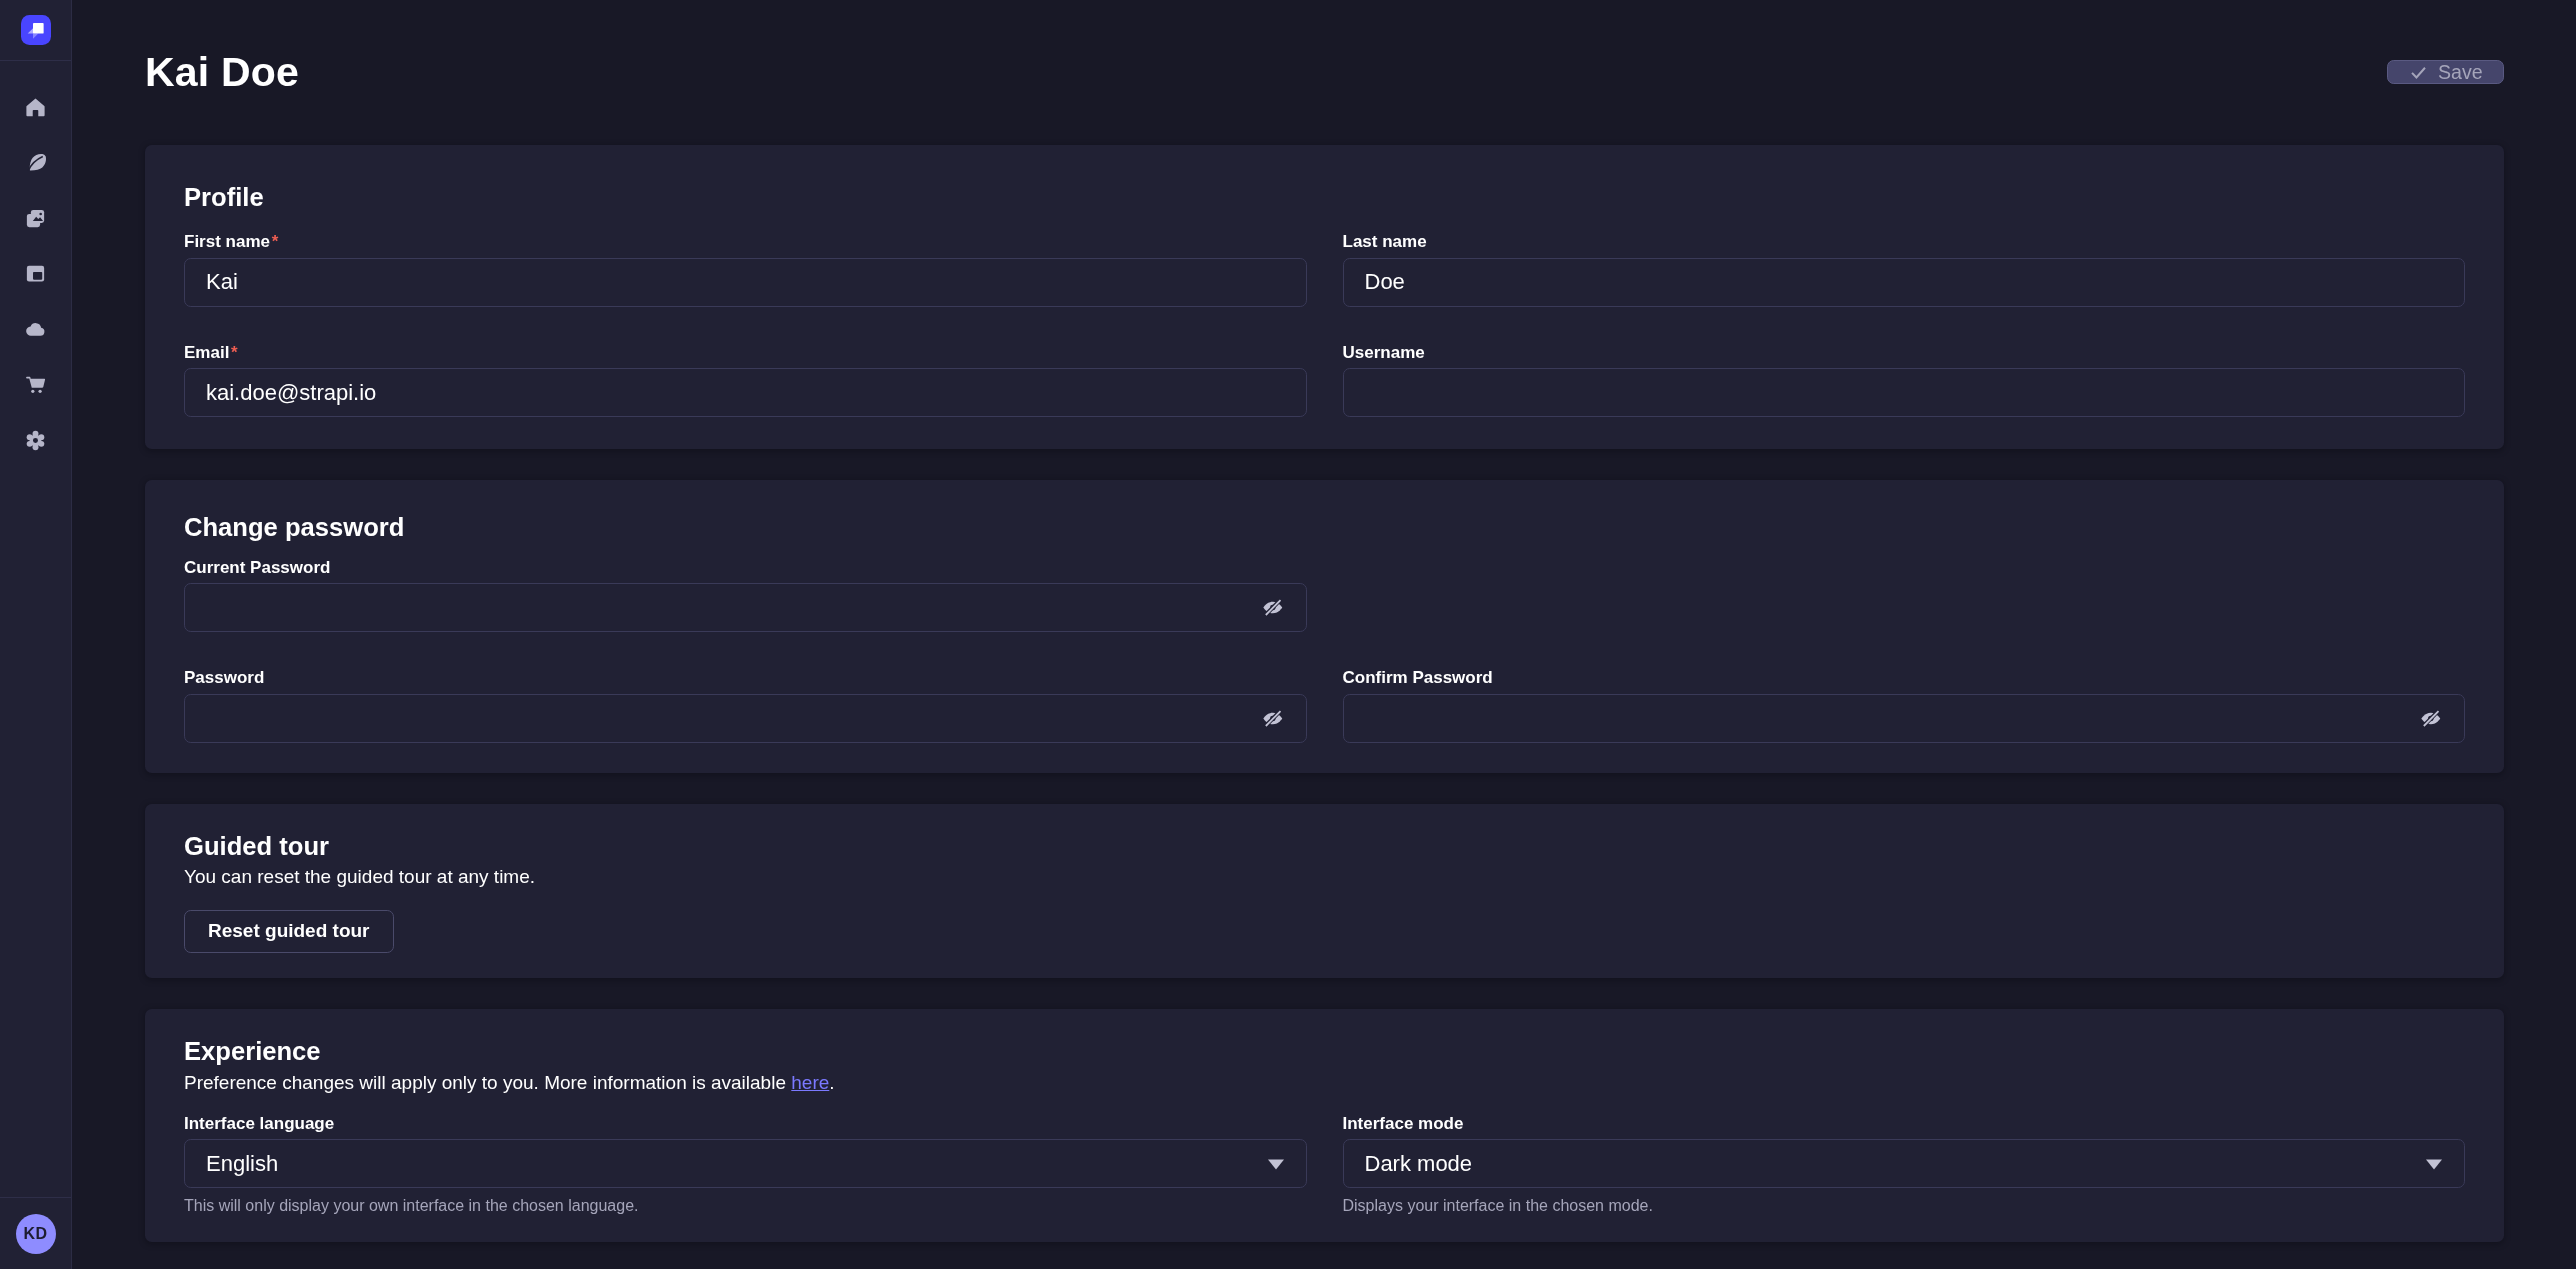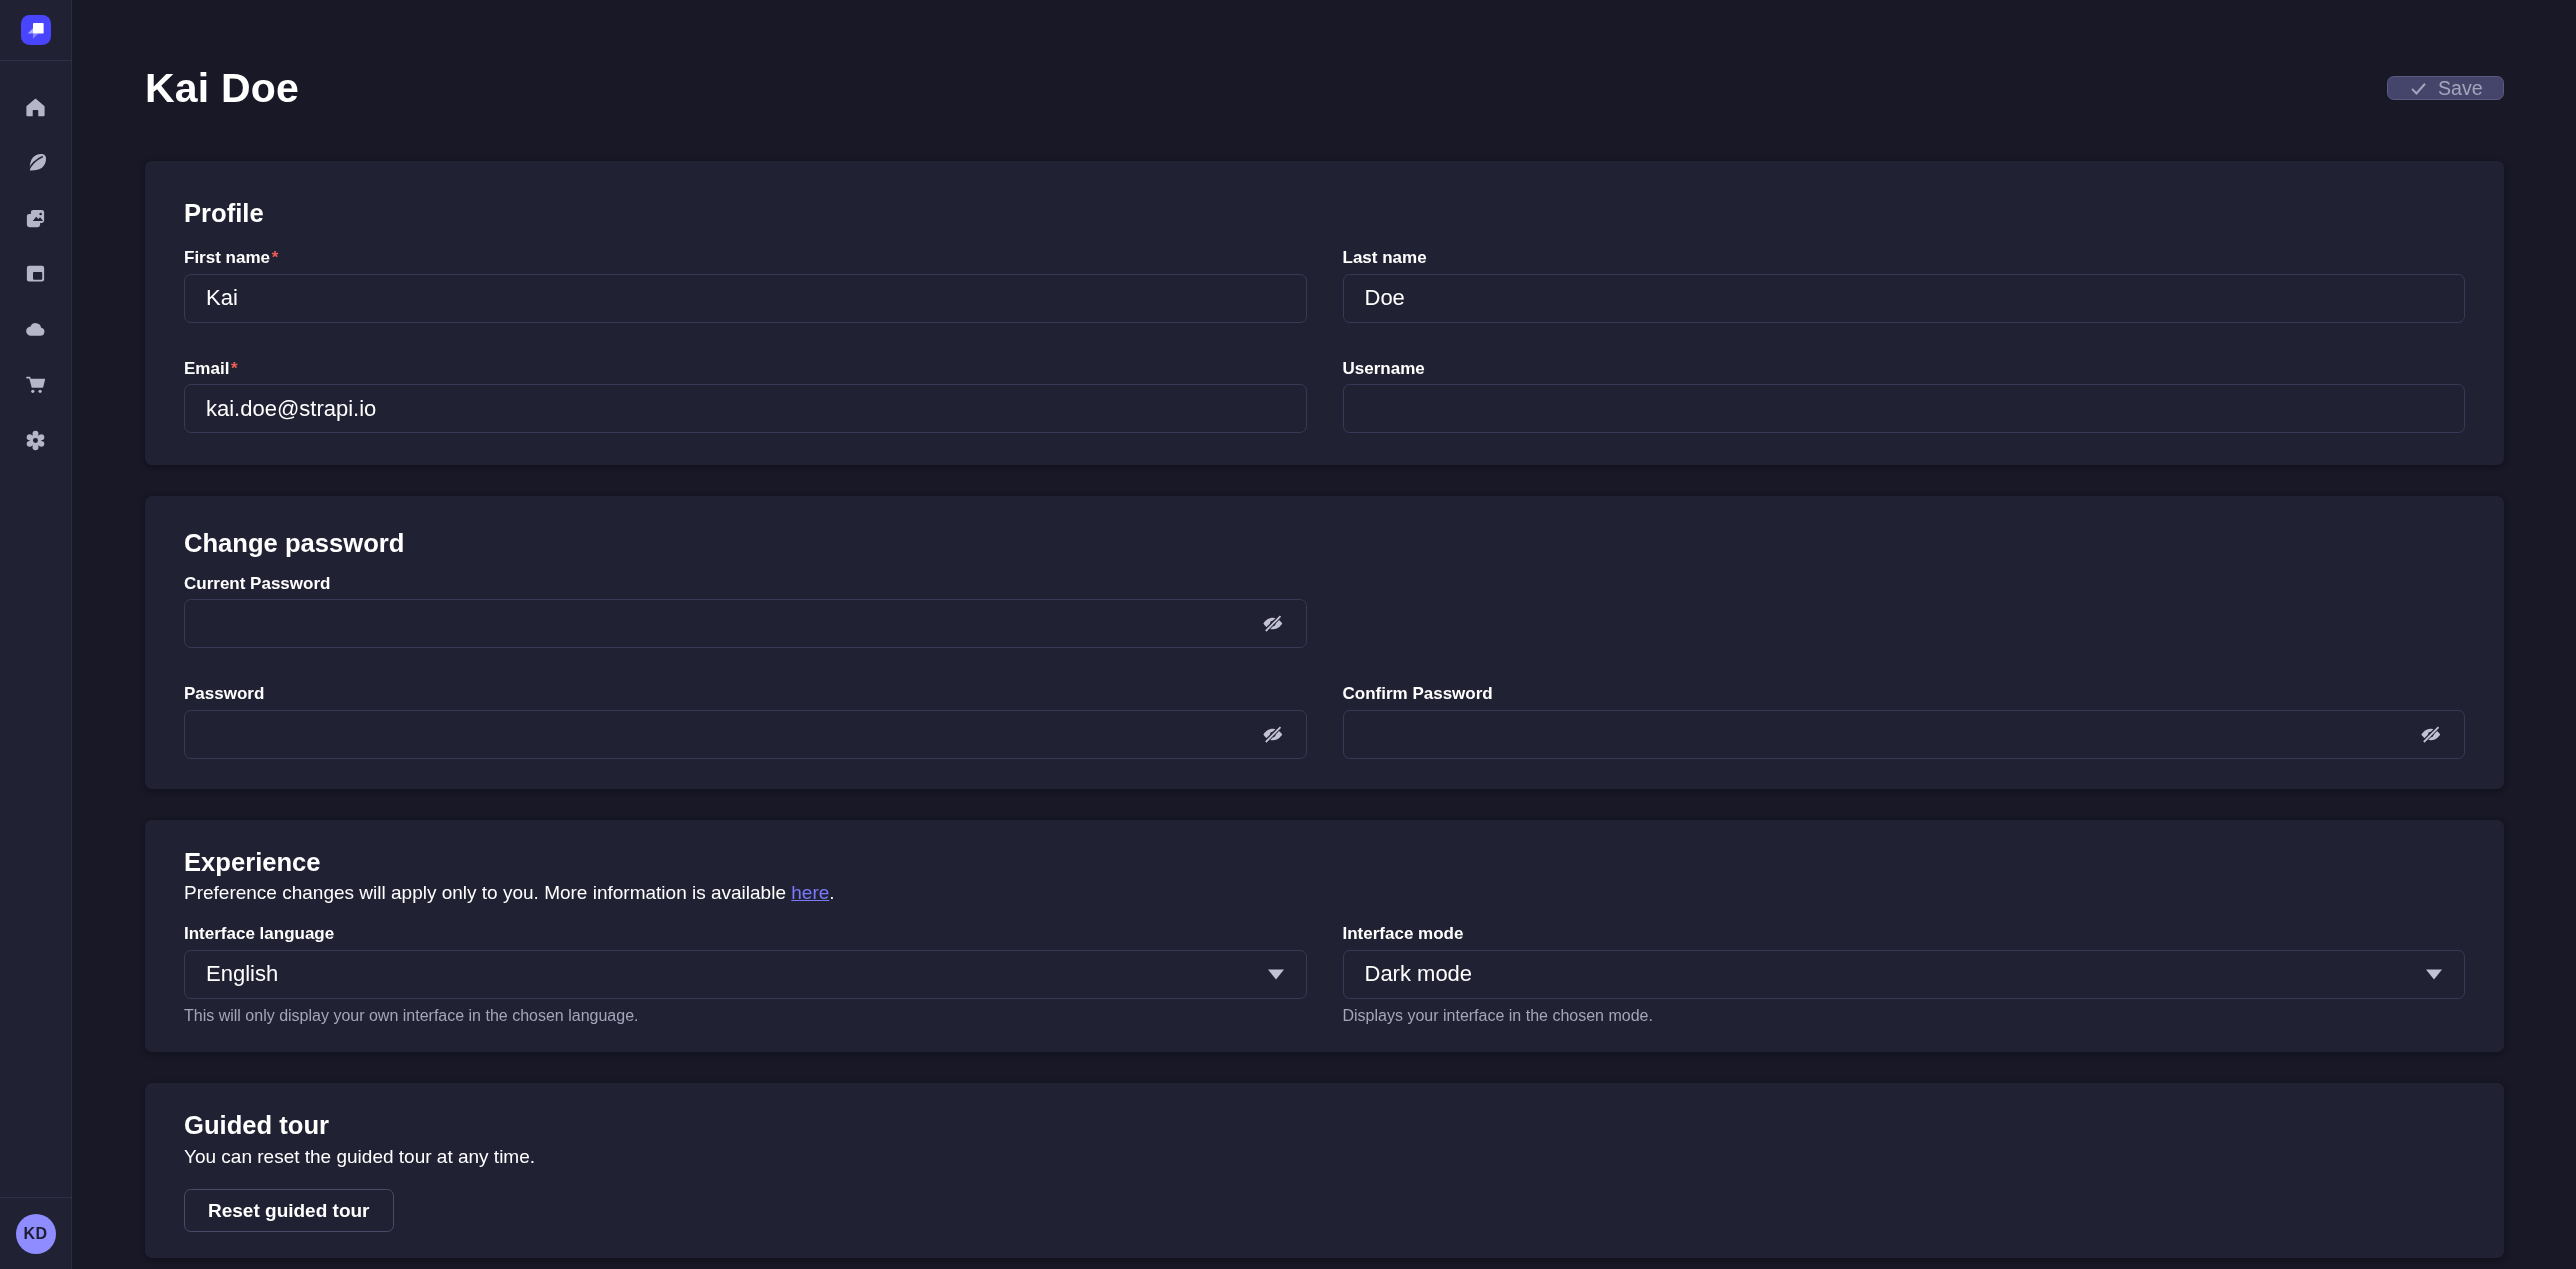--- a/index.html
+++ b/index.html
@@ -43,21 +43,21 @@
     width:40px; height:40px; border-radius:50%;
     background:#8e8cff; color:#1d1d31;
     font-size:16px; font-weight:700; letter-spacing:0.4px;
     display:flex; align-items:center; justify-content:center; cursor:pointer;
   }
 
   
   .main { flex:1 1 auto; display:flex; flex-direction:column; }
   .page-header {
     display:flex; align-items:center; justify-content:space-between;
-    padding:64px 72px 0 73px;
+    padding:48px 72px 0 73px;
   }
   .page-title { font-size:41px; font-weight:700; line-height:48px; letter-spacing:0.2px; }
   .save-btn {
     display:flex; align-items:center; gap:10.2px;
     height:24px; padding:0 20.4px;
     background:#45456b; border:0.9px solid #5a5a82; border-radius:6.8px;
     color:#a5a5ba; font-size:19.6px; font-family:inherit; cursor:pointer;
   }
   .save-btn svg { width:19px; height:19px; }
 
@@ -273,20 +273,26 @@
                 <circle cx="12" cy="12" r="3" fill="#212134"></circle>
                 <line x1="3.6" y1="20.6" x2="20.6" y2="3.4" stroke="#212134" stroke-width="4.4"></line>
                 <line x1="4.4" y1="20.2" x2="20.4" y2="4" stroke="#c2c2d4" stroke-width="2"></line>
               </svg>
             </button>
           </div>
         </div>
       </div>
     </section>
 
+    <section class="card tour-card">
+      <h2>Guided tour</h2>
+      <p class="desc">You can reset the guided tour at any time.</p>
+      <button class="reset-btn">Reset guided tour</button>
+    </section>
+
     <section class="card exp-card">
       <h2>Experience</h2>
       <p class="desc"><span>Preference changes will apply only to you. More information is available </span><a class="link">here</a><span>.</span></p>
       <div class="grid">
         <div class="field col1">
           <label>Interface language</label>
           <div class="select">
             <span>English</span>
             <span class="caret"></span>
           </div>
@@ -296,21 +302,15 @@
           <label>Interface mode</label>
           <div class="select">
             <span>Dark mode</span>
             <span class="caret"></span>
           </div>
           <p class="hint">Displays your interface in the chosen mode.</p>
         </div>
       </div>
     </section>
 
-    <section class="card tour-card">
-      <h2>Guided tour</h2>
-      <p class="desc">You can reset the guided tour at any time.</p>
-      <button class="reset-btn">Reset guided tour</button>
-    </section>
-
   </div>
 </main>
 
 
 </body></html>

